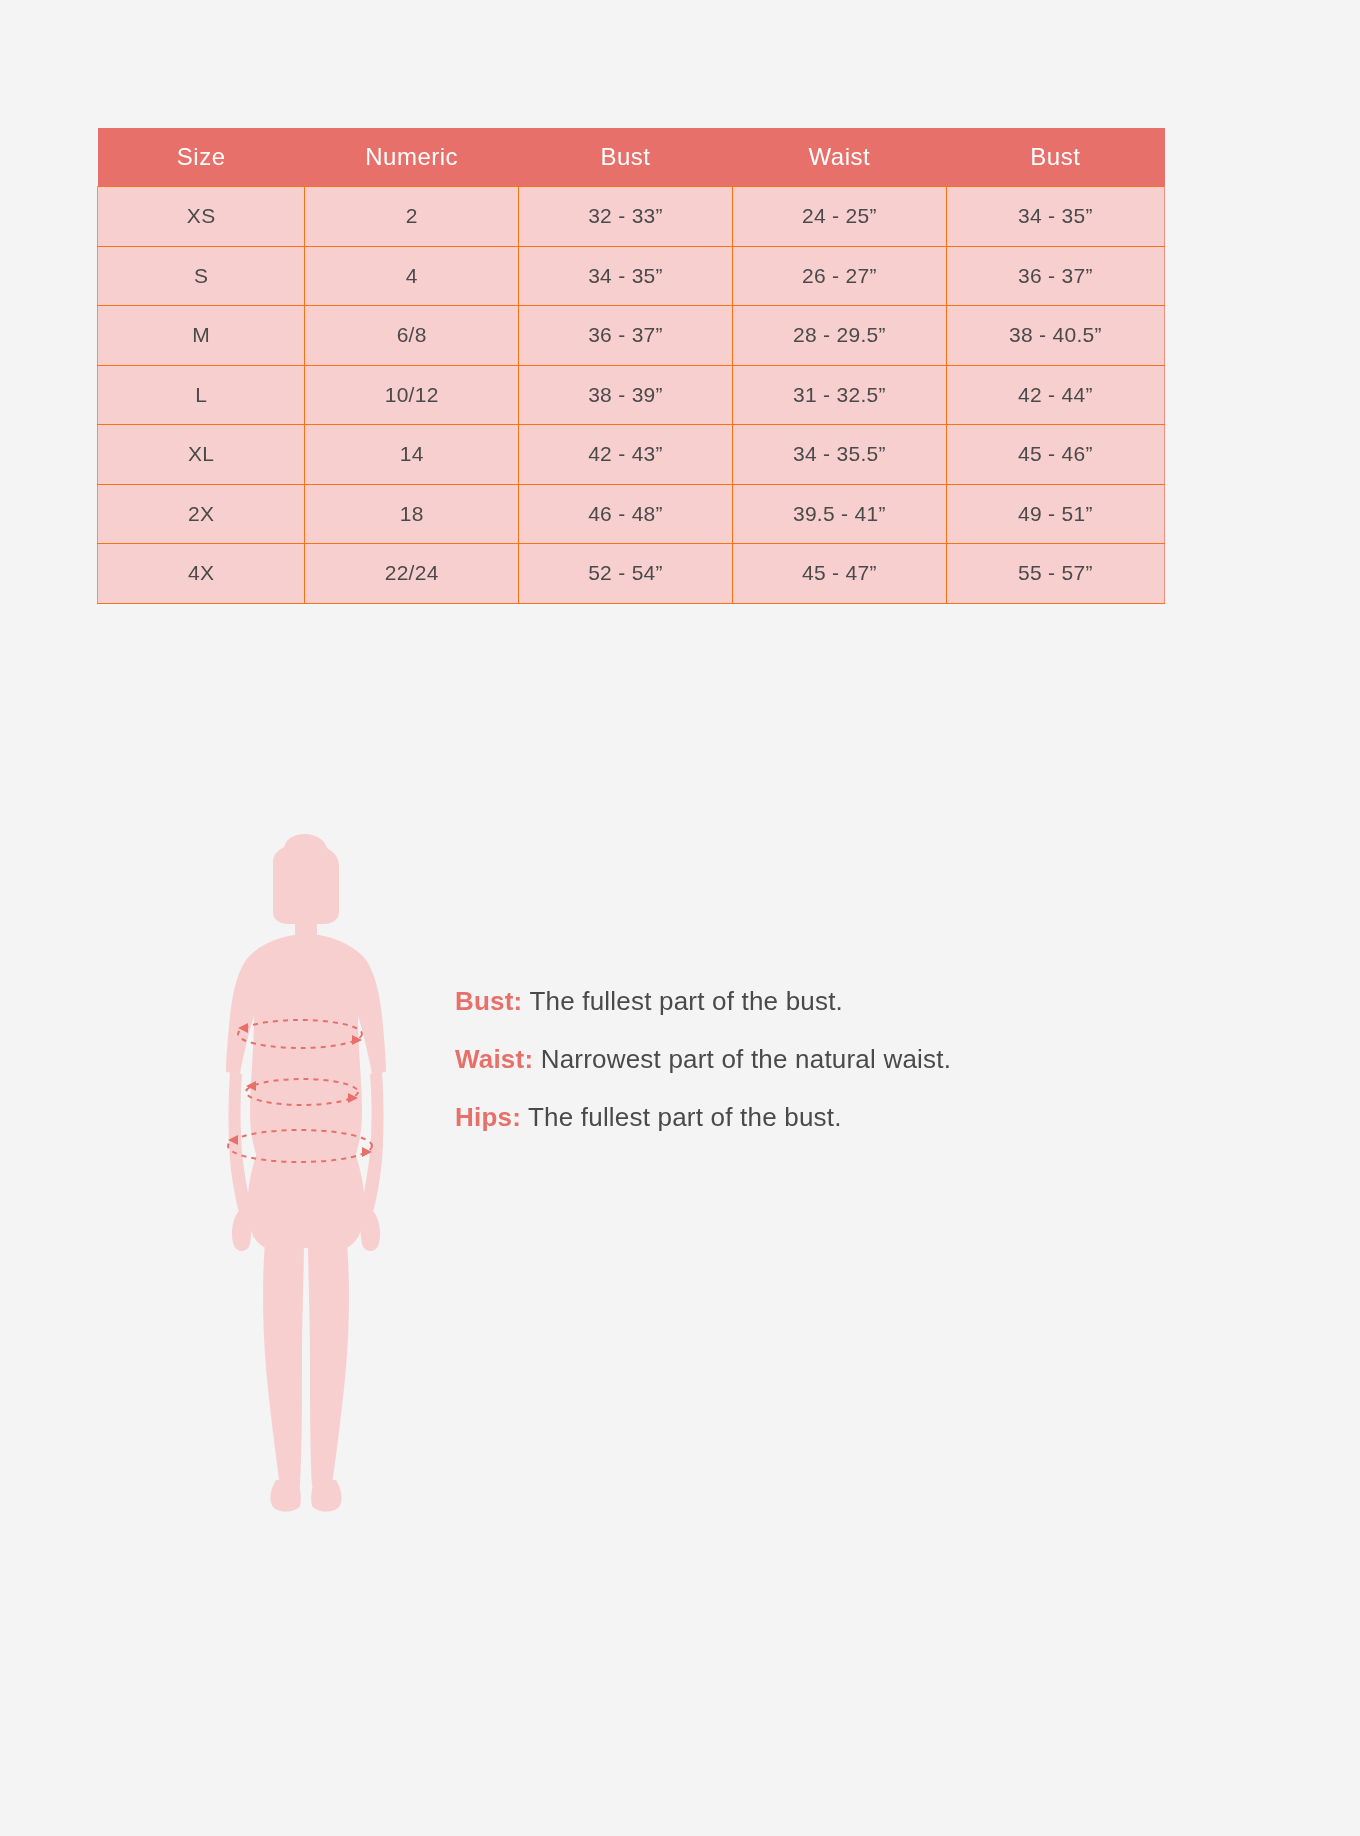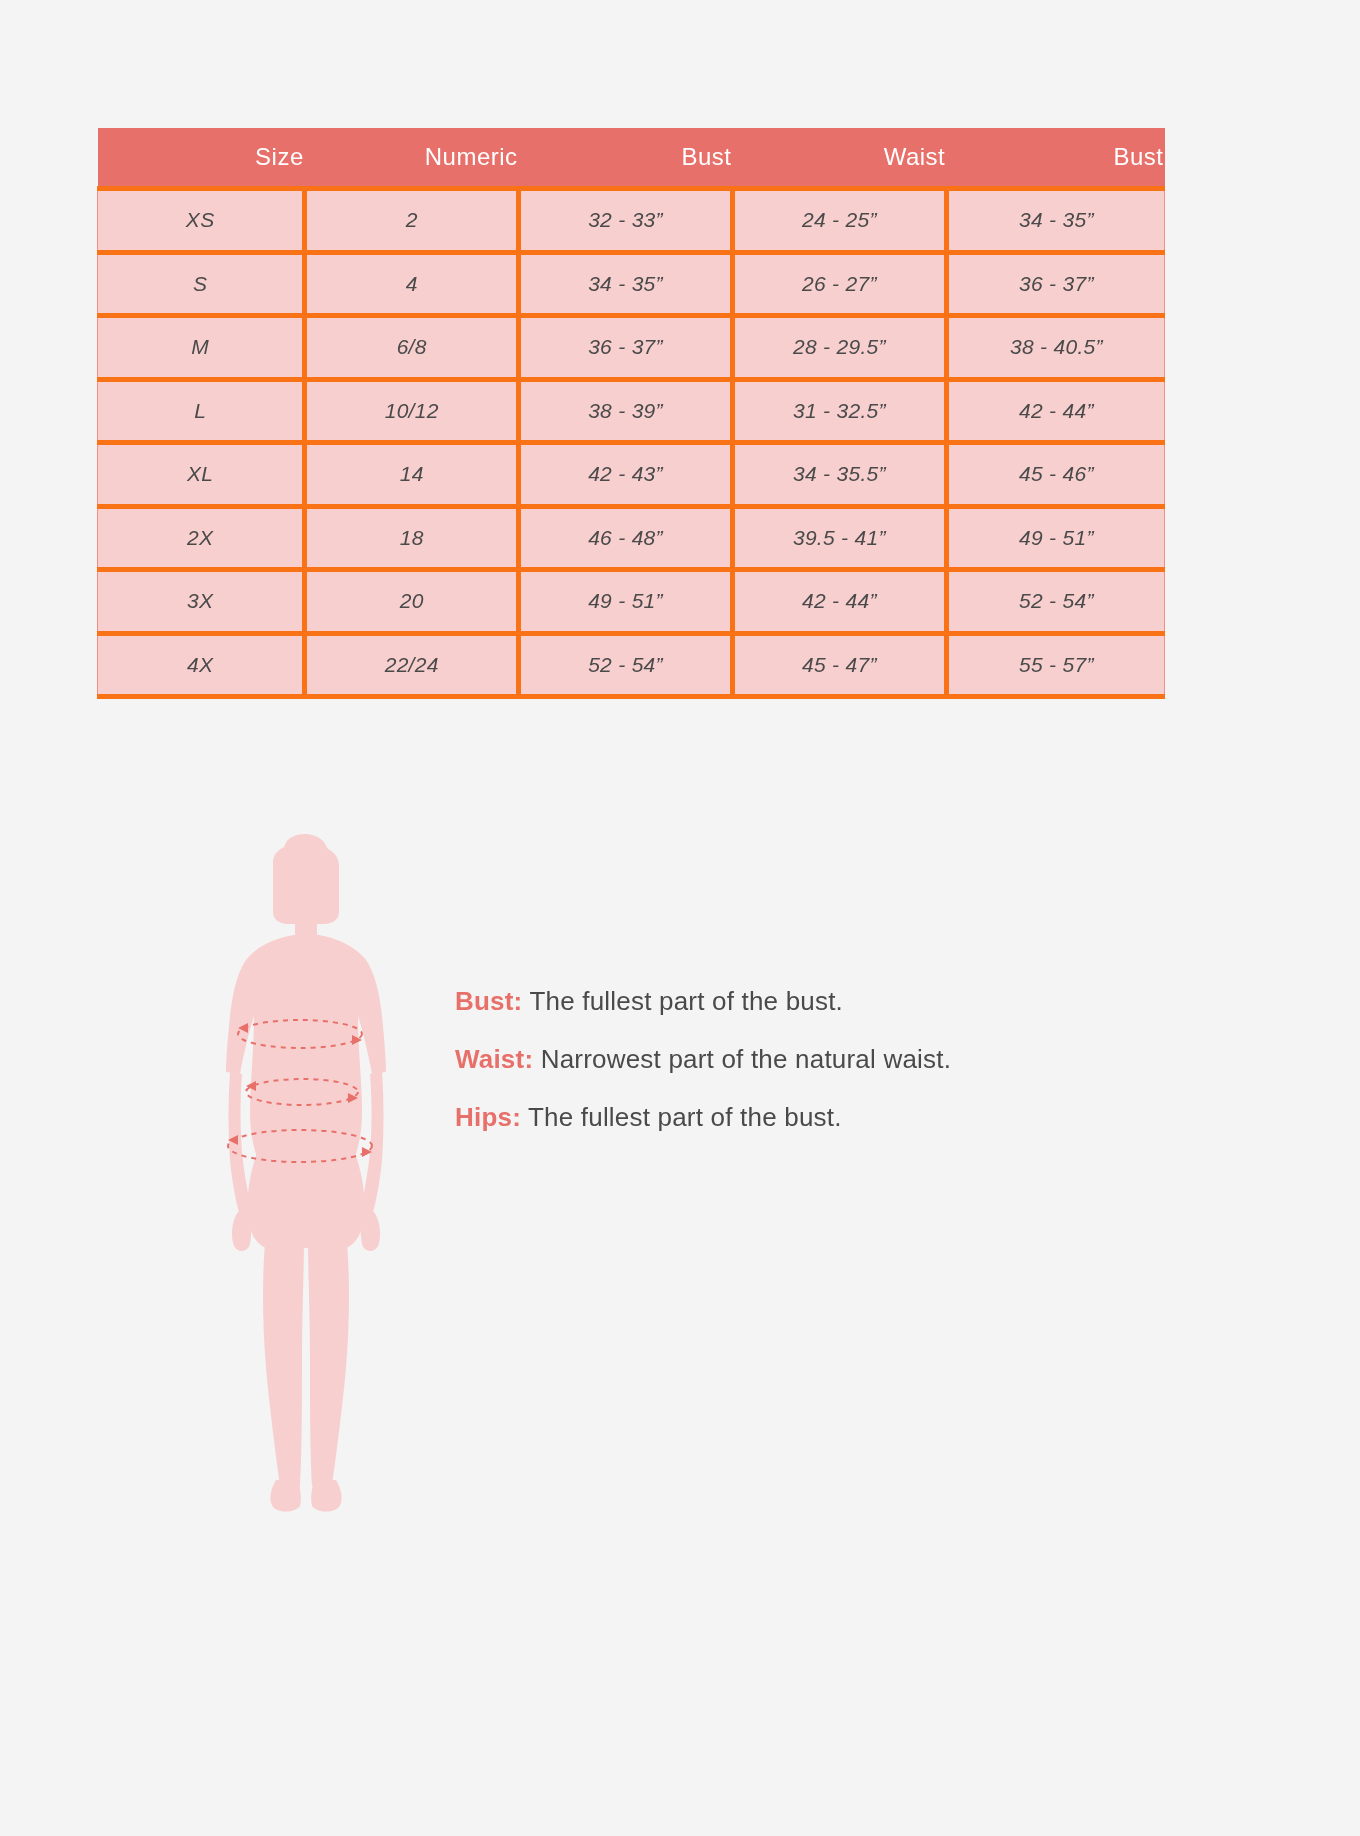--- a/index.html
+++ b/index.html
@@ -34,33 +34,32 @@
     width: 100%;
     table-layout: fixed;
   }
   table.size-table th {
     background: #e8706a;
     color: #ffffff;
     font-weight: 400;
     font-size: 24px;
     letter-spacing: 0.5px;
     height: 56px;
-    text-align: right;
+    text-align: center;
     border: none;
   }
   table.size-table td {
     background: #f8cfcf;
     color: #4a4a4a;
     font-size: 21px;
     font-weight: 400;
     height: 56.5px;
     text-align: center;
-    border: 5px solid #f97316;
+    border: 1px solid #f97316;
     letter-spacing: 0.3px;
-    font-style: italic;
   }
   table.size-table tr td:first-child {
     border-left: 1px solid #ef8d87;
   }
   table.size-table tr td:last-child {
     border-right: 1px solid #ef8d87;
   }
 
   
   col.c-size    { width: 190px; }
@@ -161,27 +160,20 @@
           <td>42 - 43”</td>
           <td>34 - 35.5”</td>
           <td>45 - 46”</td>
         </tr>
         <tr>
           <td>2X</td>
           <td>18</td>
           <td>46 - 48”</td>
           <td>39.5 - 41”</td>
           <td>49 - 51”</td>
-        </tr>
-        <tr>
-          <td>3X</td>
-          <td>20</td>
-          <td>49 - 51”</td>
-          <td>42 - 44”</td>
-          <td>52 - 54”</td>
         </tr>
         <tr>
           <td>4X</td>
           <td>22/24</td>
           <td>52 - 54”</td>
           <td>45 - 47”</td>
           <td>55 - 57”</td>
         </tr>
       </tbody>
     </table>

